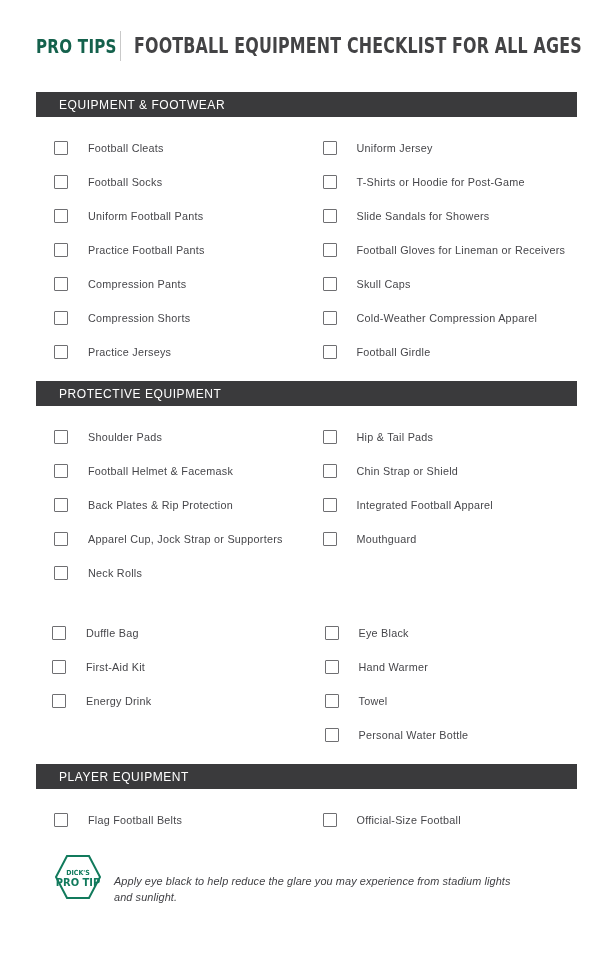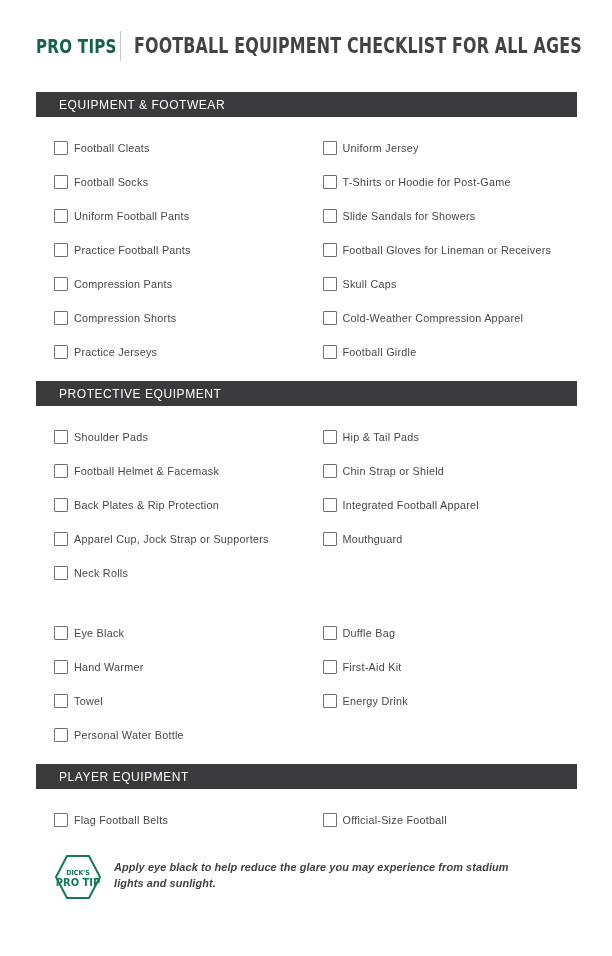--- a/index.html
+++ b/index.html
@@ -88,21 +88,21 @@
   }
   .checkbox {
     width: 14px;
     height: 14px;
     border: 1.4px solid #6f6f72;
     background: #ffffff;
     flex: 0 0 auto;
     border-radius: 1px;
   }
   .check-label {
-    margin-left: 6px;
+    margin-left: 20px;
     font-size: 10.8px;
     color: #46464a;
     letter-spacing: 0.25px;
     white-space: nowrap;
     font-weight: 500;
   }
 
   
   #pro-tip {
     display: flex;
@@ -116,24 +116,24 @@
     position: relative;
   }
   #pro-tip-badge svg { display: block; }
   #pro-tip-badge .bt {
     font-family: "DejaVu Sans Condensed", "Liberation Sans Narrow", "Liberation Sans", sans-serif;
     font-weight: bold;
     fill: #117a5c;
   }
   #pro-tip-text {
     margin-left: 12px;
-    margin-top: 7px;
+    margin-top: 21px;
     font-size: 10.9px;
     font-style: italic;
-    font-weight: bold;
+    font-weight: normal;
     line-height: 15.5px;
     color: #3f3f43;
     letter-spacing: 0.1px;
     max-width: 400px;
   }
 </style>
 </head>
 <body>
 
 <div id="masthead">
@@ -255,50 +255,50 @@
           <div class="check-row">
             <span class="checkbox"></span>
             <span class="check-label">Mouthguard</span>
           </div>
         </div>
       </div>
       <div style="height: 12px;"></div>
     </div>
     <div class="section">
       <div class="section-body">
+        <div class="col col-right">
+          <div class="check-row">
+            <span class="checkbox"></span>
+            <span class="check-label">Duffle Bag</span>
+          </div>
+          <div class="check-row">
+            <span class="checkbox"></span>
+            <span class="check-label">First-Aid Kit</span>
+          </div>
+          <div class="check-row">
+            <span class="checkbox"></span>
+            <span class="check-label">Energy Drink</span>
+          </div>
+        </div>
         <div class="col col-left">
           <div class="check-row">
             <span class="checkbox"></span>
             <span class="check-label">Eye Black</span>
           </div>
           <div class="check-row">
             <span class="checkbox"></span>
             <span class="check-label">Hand Warmer</span>
           </div>
           <div class="check-row">
             <span class="checkbox"></span>
             <span class="check-label">Towel</span>
           </div>
           <div class="check-row">
             <span class="checkbox"></span>
             <span class="check-label">Personal Water Bottle</span>
-          </div>
-        </div>
-        <div class="col col-right">
-          <div class="check-row">
-            <span class="checkbox"></span>
-            <span class="check-label">Duffle Bag</span>
-          </div>
-          <div class="check-row">
-            <span class="checkbox"></span>
-            <span class="check-label">First-Aid Kit</span>
-          </div>
-          <div class="check-row">
-            <span class="checkbox"></span>
-            <span class="check-label">Energy Drink</span>
           </div>
         </div>
       </div>
       <div style="height: 12px;"></div>
     </div>
     <div class="section">
       <div class="section-header">
         <span class="section-header-label">PLAYER EQUIPMENT</span>
       </div>
       <div class="section-body">

